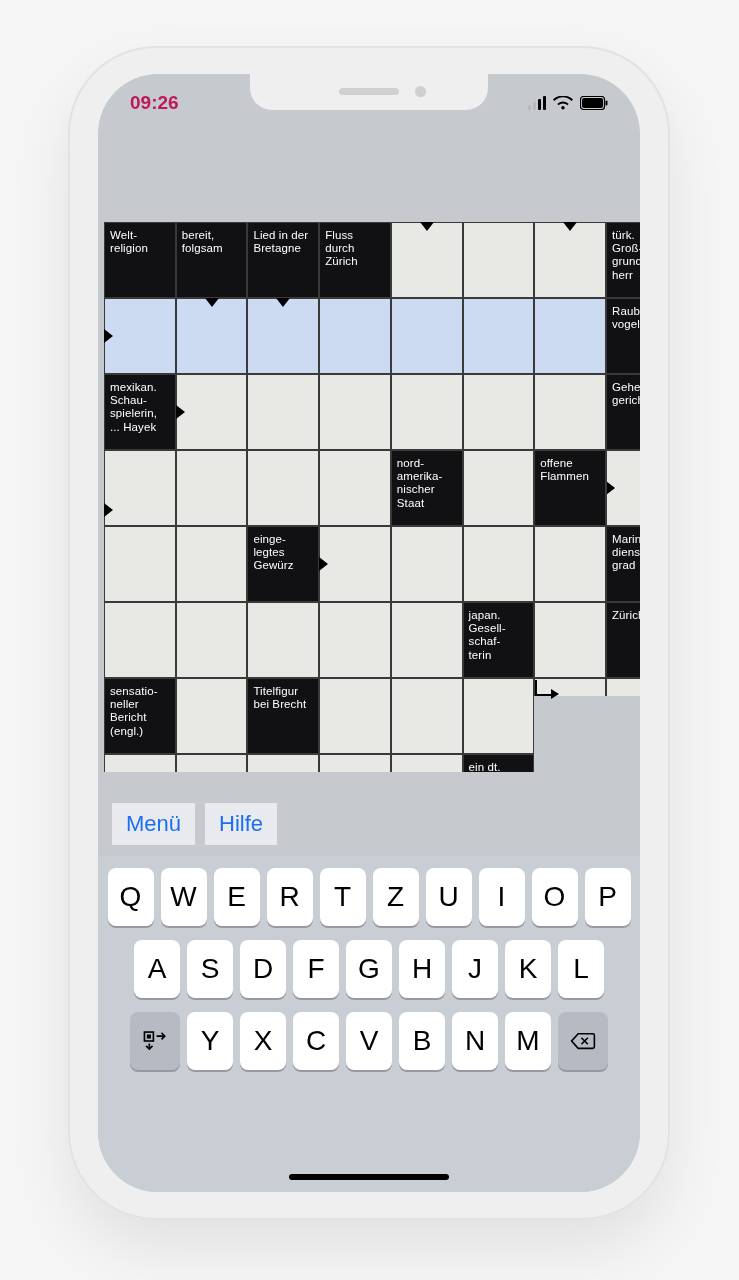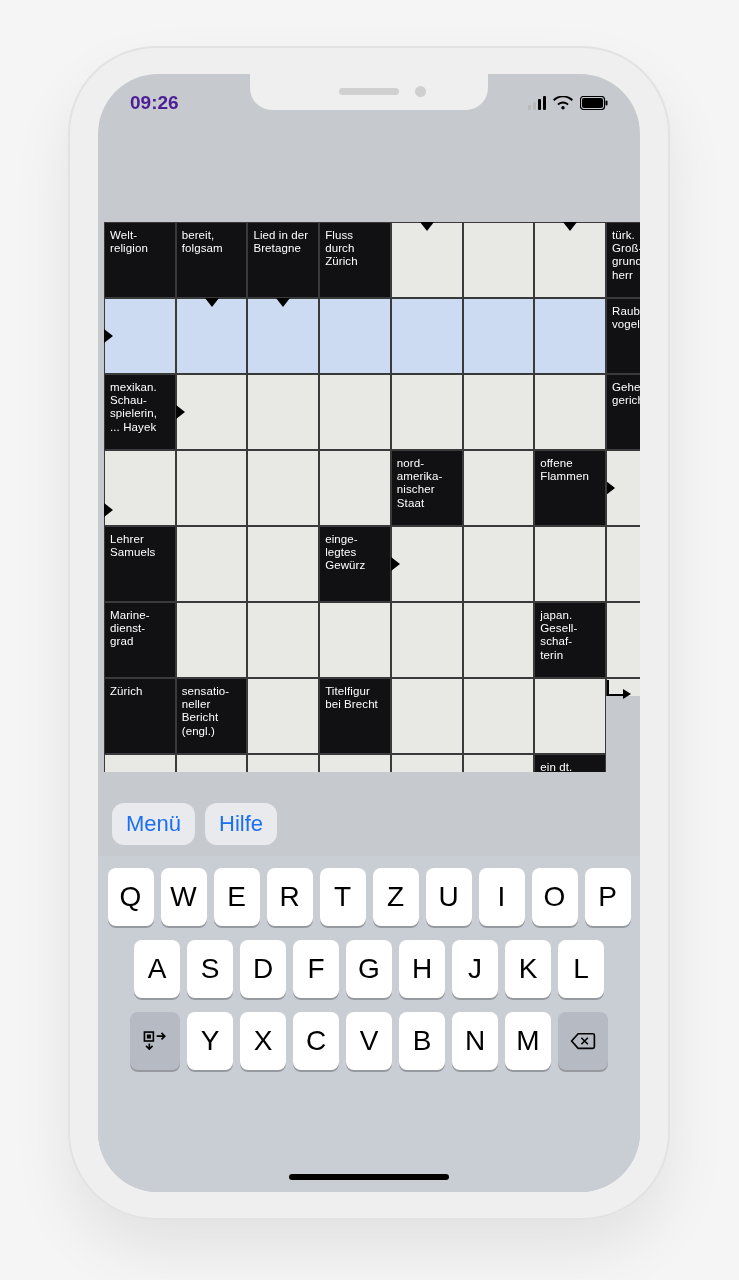--- a/index.html
+++ b/index.html
@@ -33,21 +33,21 @@
   }
   .speaker{position:absolute;left:50%;top:14px;transform:translateX(-50%);width:60px;height:7px;background:#d0d0d0;border-radius:4px;}
   .cam{position:absolute;left:calc(50% + 46px);top:12px;width:11px;height:11px;background:#cfcfcf;border-radius:50%;}
   .side-btn{position:absolute;background:#e6e6e6;border-radius:4px;}
   .sb1{left:60px;top:210px;width:6px;height:40px;}
   .sb2{left:60px;top:280px;width:6px;height:80px;}
   .sb3{left:60px;top:380px;width:6px;height:80px;}
   .sb4{right:60px;top:300px;width:6px;height:110px;}
 
   
-  .statusbar{position:absolute;top:0;left:0;right:0;height:58px;z-index:4;display:flex;align-items:center;justify-content:space-between;padding:0 32px;color:#4c1d95;font-weight:600;font-size:19px;}
+  .statusbar{position:absolute;top:0;left:0;right:0;height:58px;z-index:4;display:flex;align-items:center;justify-content:space-between;padding:0 32px;color:#be185d;font-weight:600;font-size:19px;}
   .status-right{display:flex;align-items:center;gap:7px;}
   .signal{display:flex;align-items:flex-end;gap:2px;}
   .signal i{width:3px;background:#000;border-radius:1px;}
   .signal i:nth-child(1){height:5px;background:#b9b9b9;}
   .signal i:nth-child(2){height:8px;background:#b9b9b9;}
   .signal i:nth-child(3){height:11px;}
   .signal i:nth-child(4){height:14px;}
   svg{display:block;}
 
   
@@ -71,21 +71,21 @@
   .arr-right{position:absolute;left:-1px;top:50%;transform:translateY(-50%);width:0;height:0;
     border-top:var(--arrow-size) solid transparent;border-bottom:var(--arrow-size) solid transparent;
     border-left:calc(var(--arrow-size) + 2px) solid #000;}
   .arr-right.low{top:auto;bottom:8px;transform:none;}
   .corner-hook{position:absolute;left:0;bottom:0;width:14px;height:14px;border-left:2.5px solid #000;border-bottom:2.5px solid #000;}
   .corner-hook::after{content:"";position:absolute;right:-8px;bottom:-5px;width:0;height:0;
     border-top:5px solid transparent;border-bottom:5px solid transparent;border-left:8px solid #000;}
 
   
   .cluebar{position:absolute;left:0;right:0;top:720px;height:60px;background:#c6c9cd;display:flex;align-items:center;gap:10px;padding:0 14px;}
-  .pill{background:#e8eaed;border-radius:12px;padding:8px 14px;font-size:22px;color:var(--accent);}
+  .pill{background:#e8eaed;border-radius:0;padding:8px 14px;font-size:22px;color:var(--accent);}
   .clue-text{flex:1;text-align:center;color:var(--accent);font-size:25px;letter-spacing:.2px;}
 
   
   .kbd{position:absolute;left:0;right:0;top:782px;bottom:0;background:var(--kbd-bg);padding:12px 6px 60px;}
   .krow{display:flex;justify-content:center;gap:7px;margin-bottom:14px;}
   .key{background:var(--key-bg);border-radius:8px;box-shadow:0 2px 0 rgba(0,0,0,.25);
     width:46px;height:58px;display:flex;align-items:center;justify-content:center;
     font-size:28px;font-weight:400;color:#000;}
   .key.fn{background:#b6bbc3;}
   .key.wide{width:50px;}
@@ -192,23 +192,20 @@
             <div class="cell light"></div>
             <div class="cell dark">
               <div class="clue">nord-<br>amerika-<br>nischer Staat</div>
             </div>
             <div class="cell light"></div>
             <div class="cell dark">
               <div class="clue">offene Flammen</div>
             </div>
             <div class="cell light partial">
               <div class="arr-right"></div>
-            </div>
-            <div class="cell dark">
-              <div class="clue">Lehrer Samuels</div>
             </div>
             <div class="cell light"></div>
             <div class="cell light"></div>
             <div class="cell dark">
               <div class="clue">einge-<br>legtes Gewürz</div>
             </div>
             <div class="cell light">
               <div class="arr-right"></div>
             </div>
             <div class="cell light"></div>

